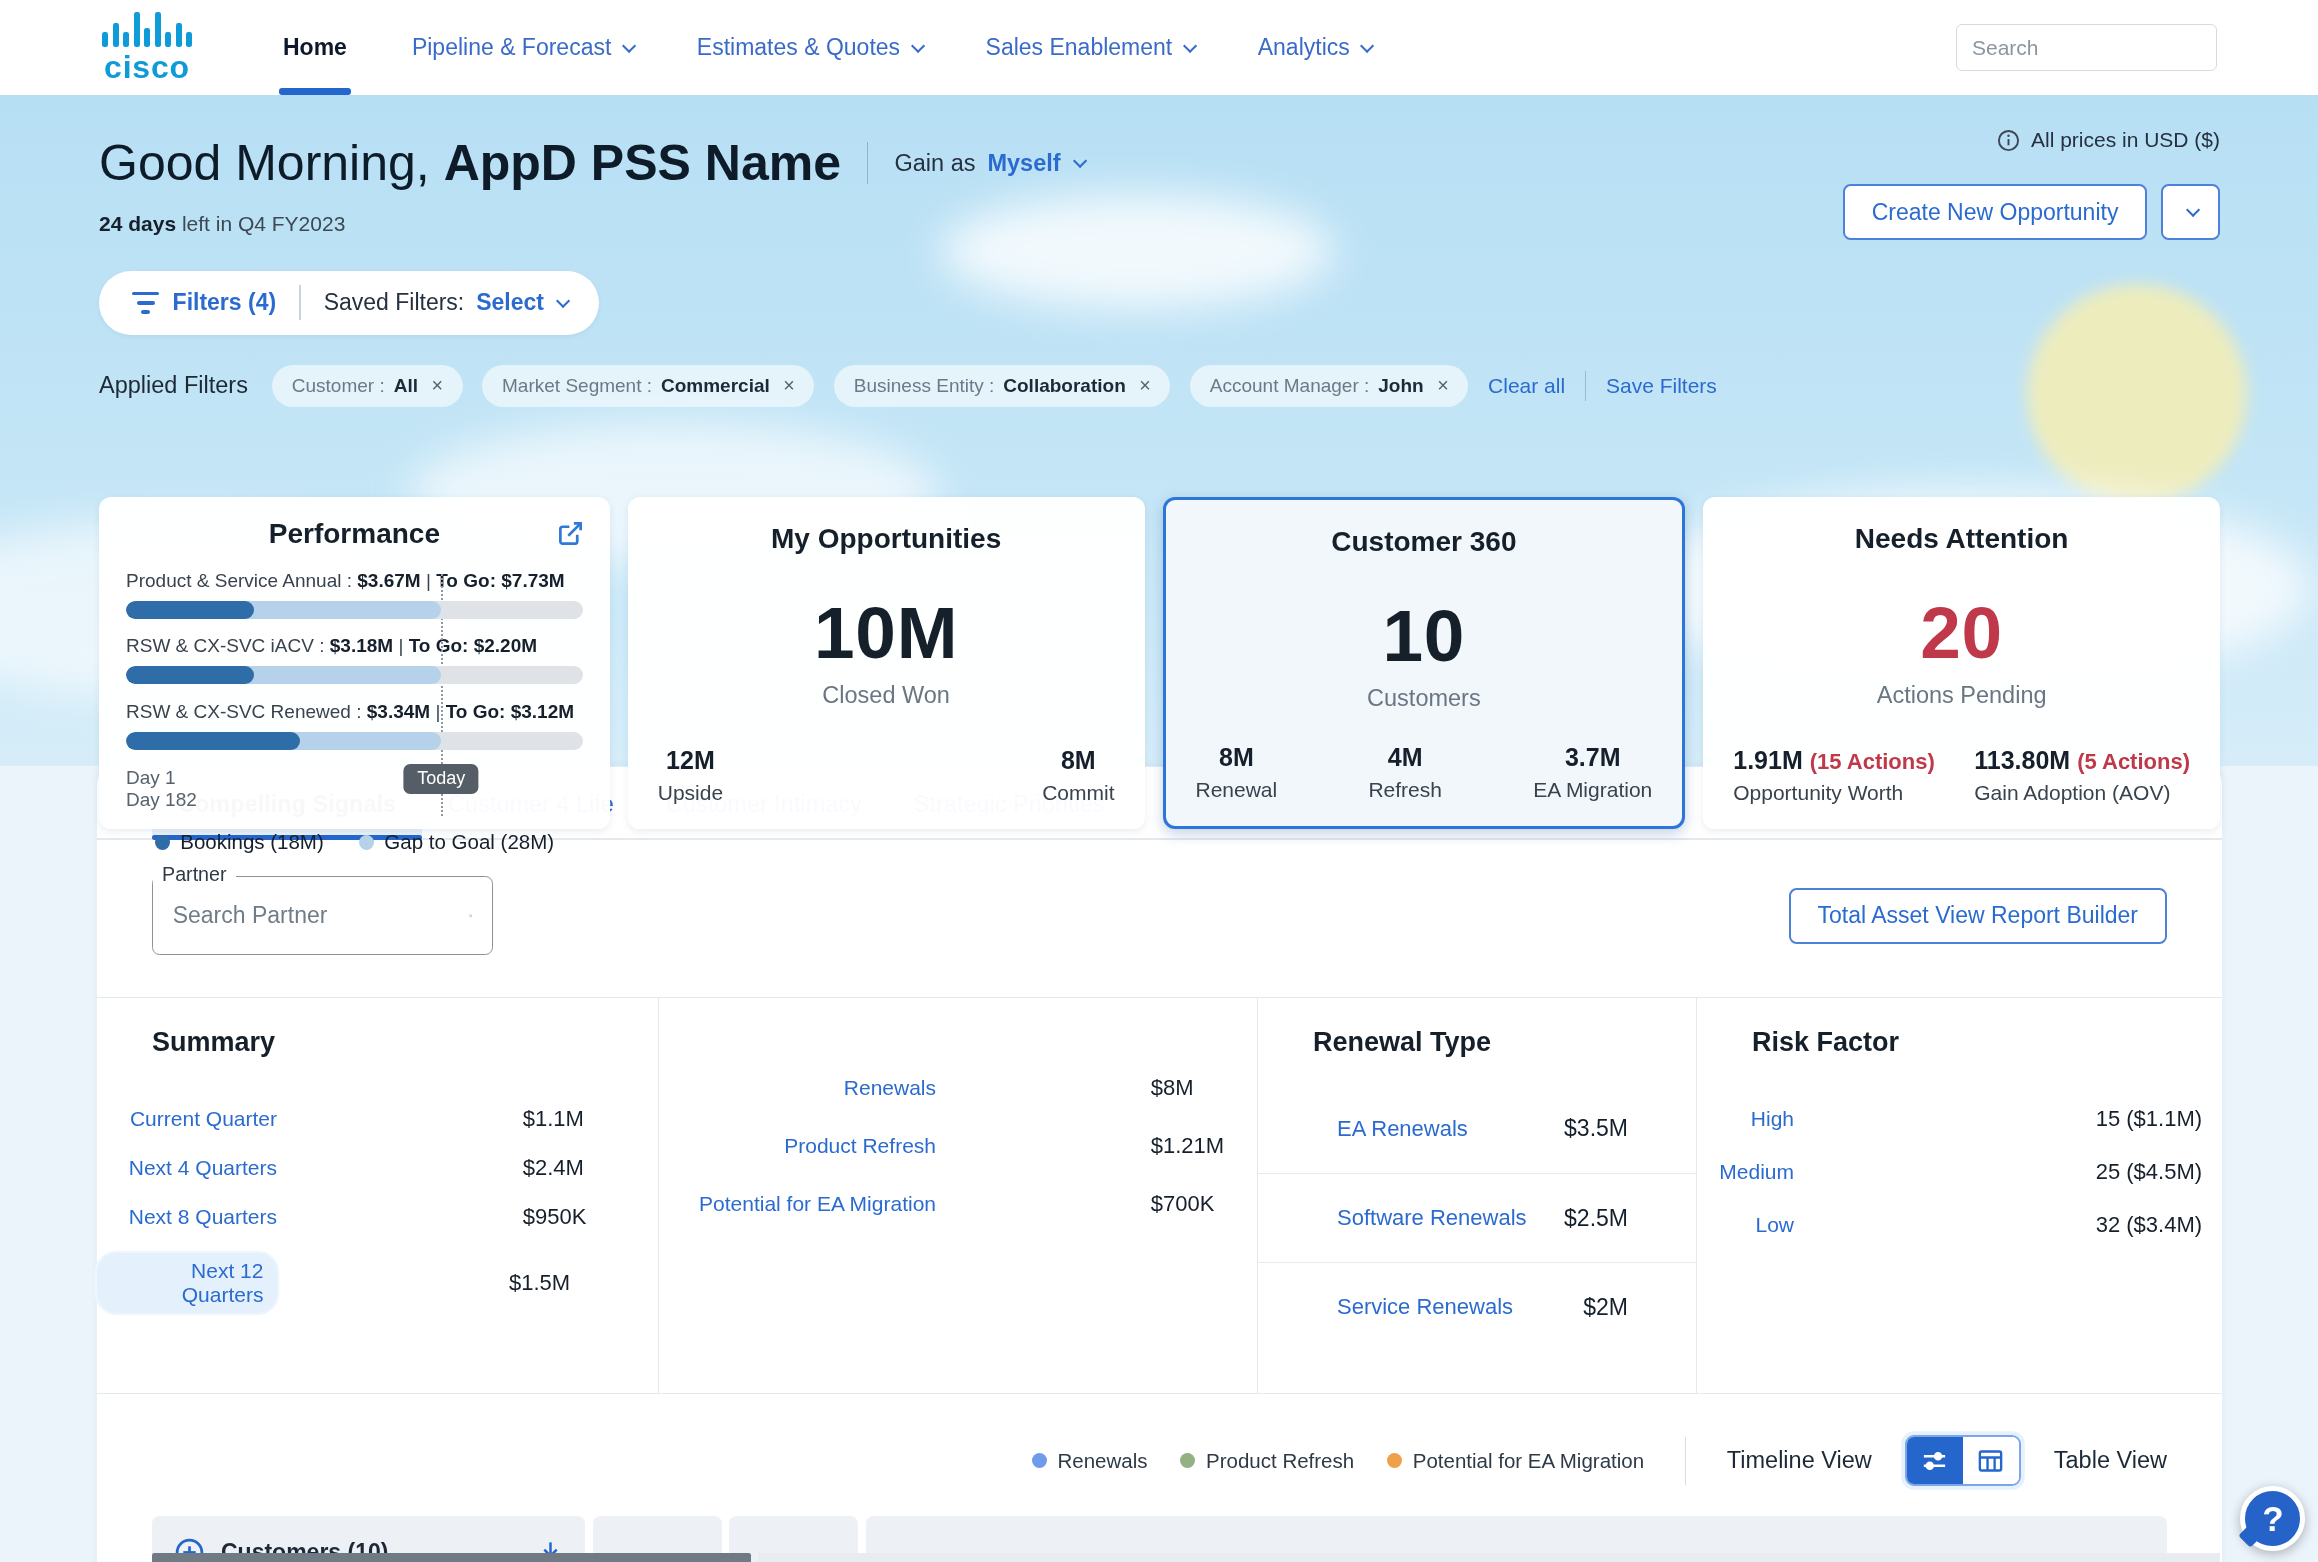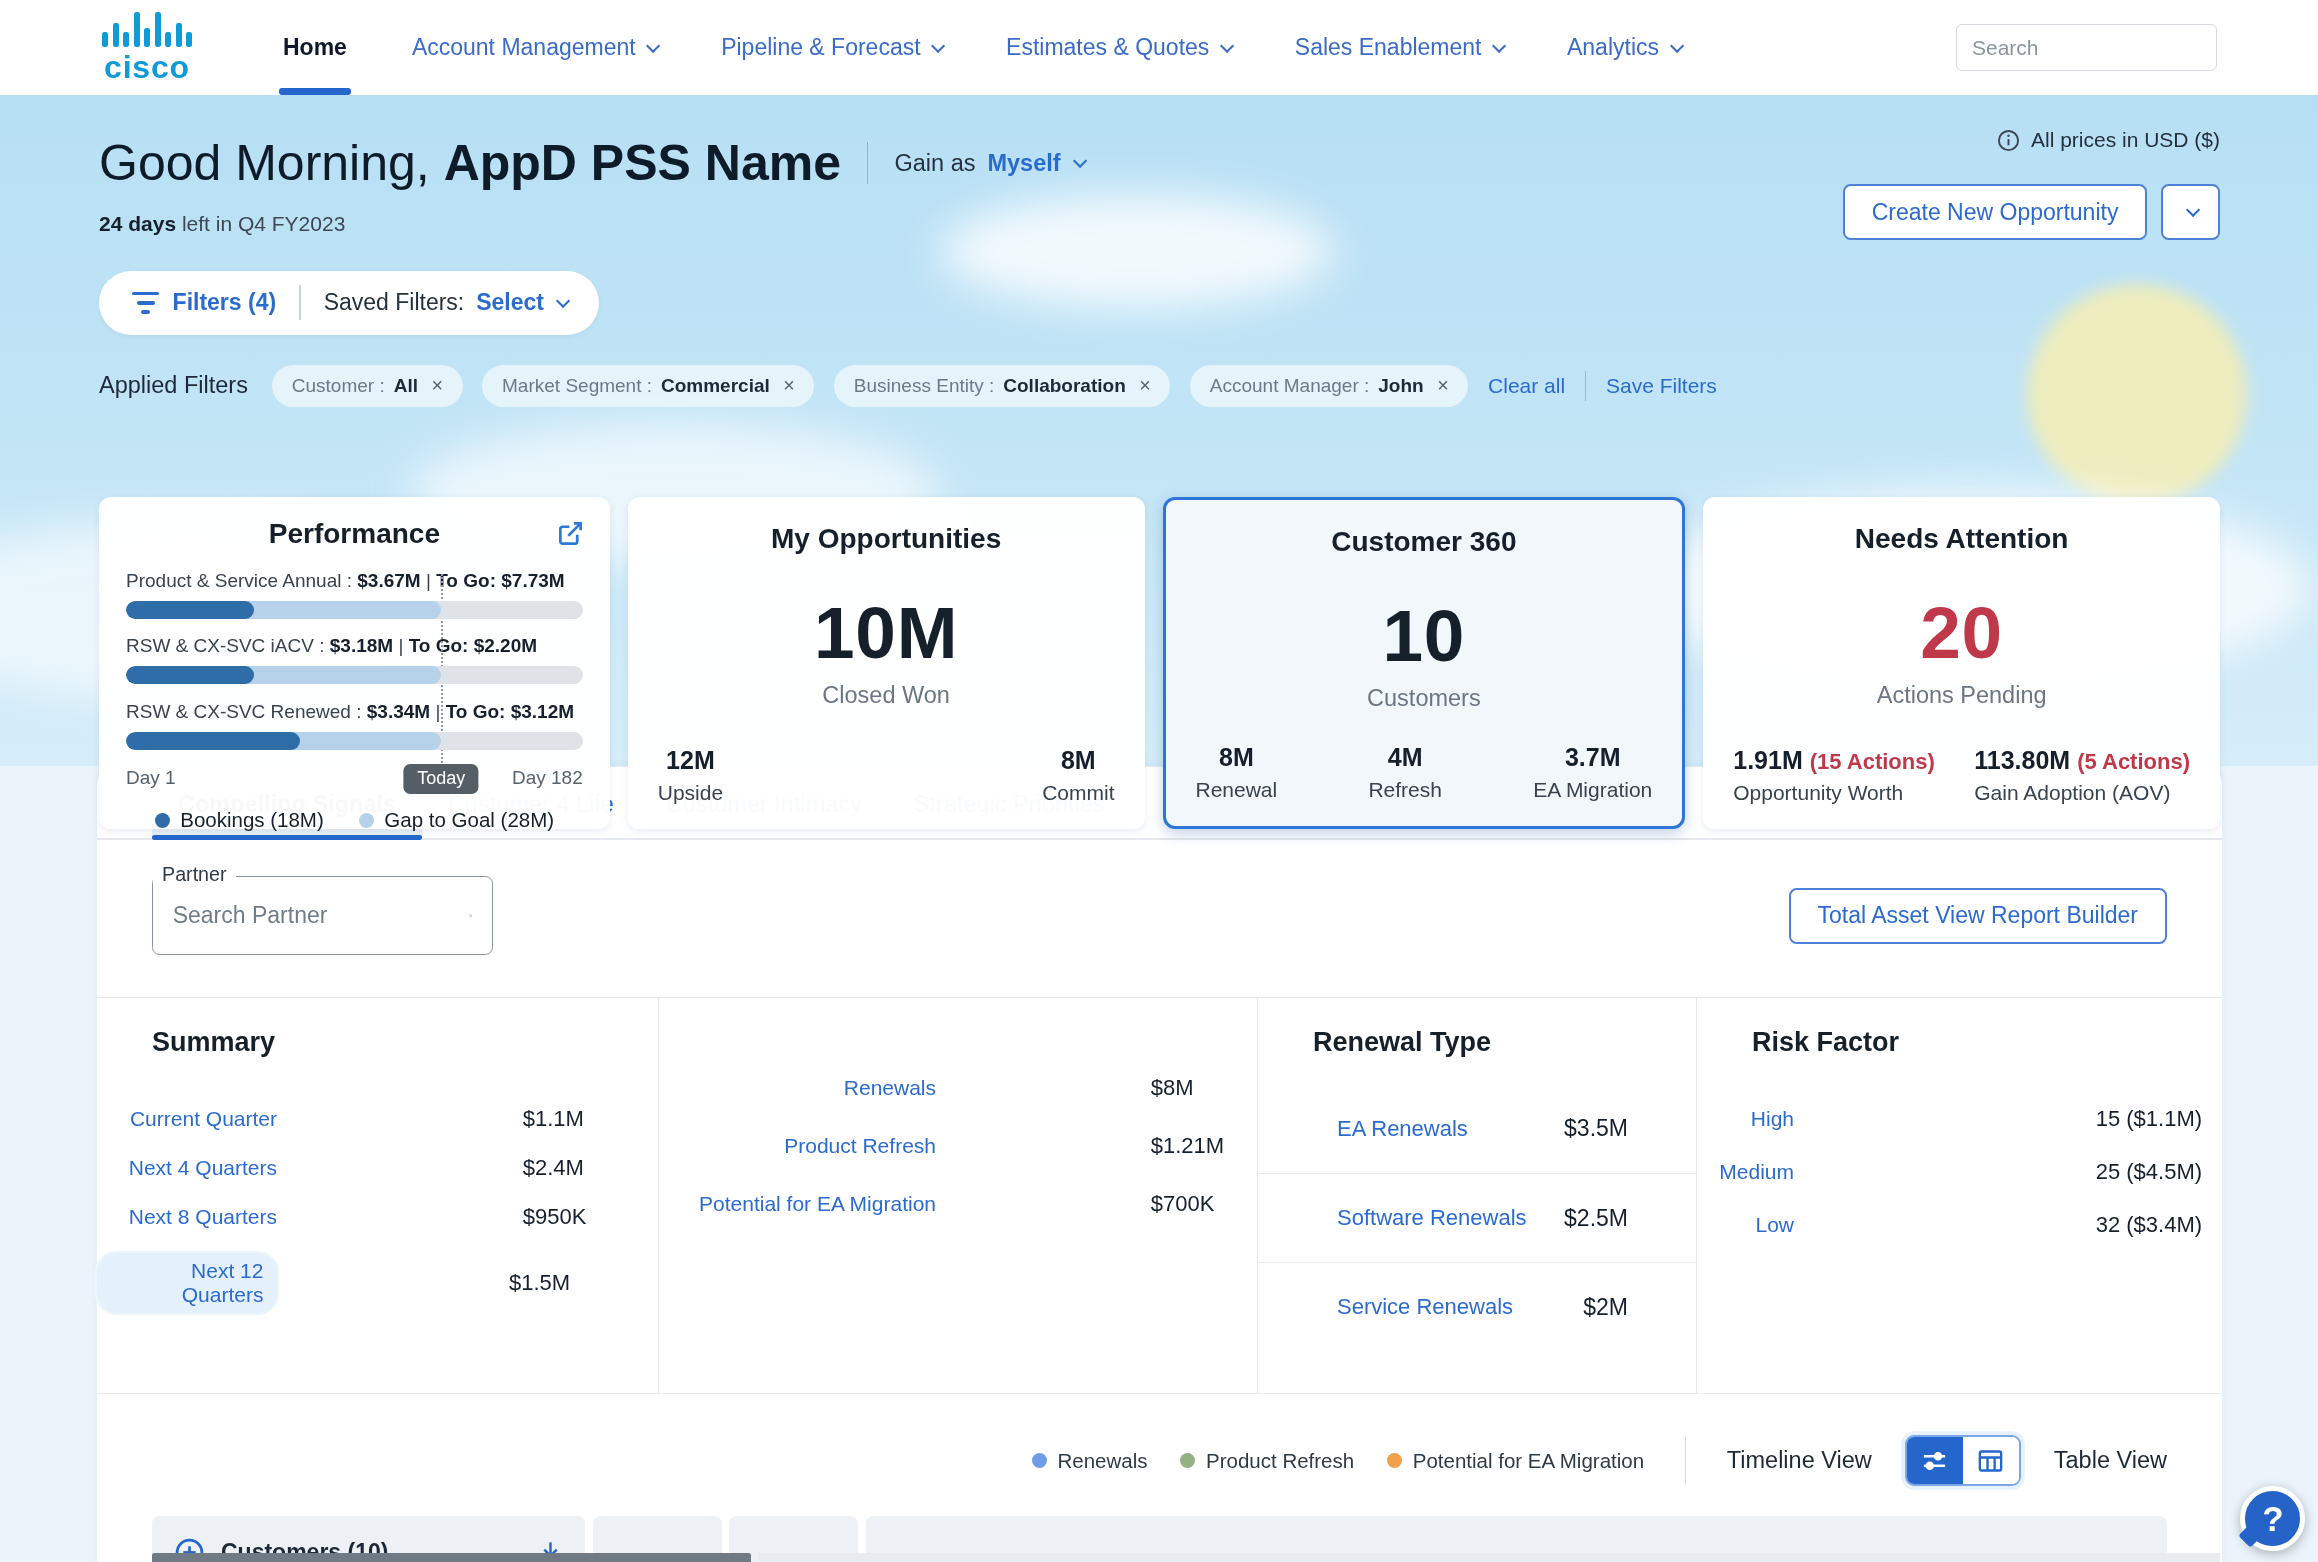--- a/index.html
+++ b/index.html
@@ -84,21 +84,21 @@
 
   
   .perf-rows { position:relative; margin-top:19.7px; }
   .perf-row { margin-bottom:16.7px; }
   .perf-text { font-size:19px; color:#39434e; margin-bottom:9px; }
   .perf-text b { color:#16202c; }
   .bar-track { position:relative; height:18px; background:#dfe3e7; border-radius:9px; overflow:hidden; }
   .bar-light { position:absolute; left:0; top:0; bottom:0; background:#b5d2ea; border-radius:9px; }
   .bar-dark { position:absolute; left:0; top:0; bottom:0; background:#2f6da8; border-radius:9px; }
   .today-line { position:absolute; top:4.5px; bottom:38px; border-left:2.3px dotted #8d98a2; }
-  .day-row { display:flex; justify-content:space-between; font-size:19px; color:#56626e; margin-top:10.6px; position:relative; }
+  .day-row { display:flex; justify-content:space-between; font-size:19px; color:#56626e; margin-top:10.6px; position:relative;flex-direction:column; }
   .today-badge { position:absolute; top:-3px; transform:translateX(-50%); background:#555d66; color:#fff;
     font-size:18px; padding:4.5px 13.6px; border-radius:6.8px; }
   .perf-legend { display:flex; justify-content:center; gap:35px; margin-top:19.7px; font-size:20.5px; color:#16202c; }
   .leg-item { display:flex; align-items:center; gap:10.6px; }
   .dot { width:15px; height:15px; border-radius:50%; }
 
   
   .panel { position:absolute; top:767px; left:97px; width:2125px; height:833px; background:#ffffff;
     border-radius:16.7px 16.7px 0 0; box-shadow:0 -1.5px 7.6px rgba(60,100,140,.06); }
   .tabs { display:flex; align-items:flex-end; padding:0 55px; border-bottom:2.3px solid #e5e8ec; height:73px; }
@@ -190,24 +190,20 @@
           <i style="height:35px"></i>
           <i style="height:15px"></i>
           <i style="height:24px"></i>
           <i style="height:15px"></i>
       </div>
       <div class="logo-text">cisco</div>
     </div>
     <div class="nav-items">
       <div class="nav-item active">
           <span>Home</span>
-        </div>
-      <div class="nav-item">
-          <span>Account Management</span>
-          <span class="chev"></span>
         </div>
       <div class="nav-item">
           <span>Pipeline &amp; Forecast</span>
           <span class="chev"></span>
         </div>
       <div class="nav-item">
           <span>Estimates &amp; Quotes</span>
           <span class="chev"></span>
         </div>
       <div class="nav-item">

